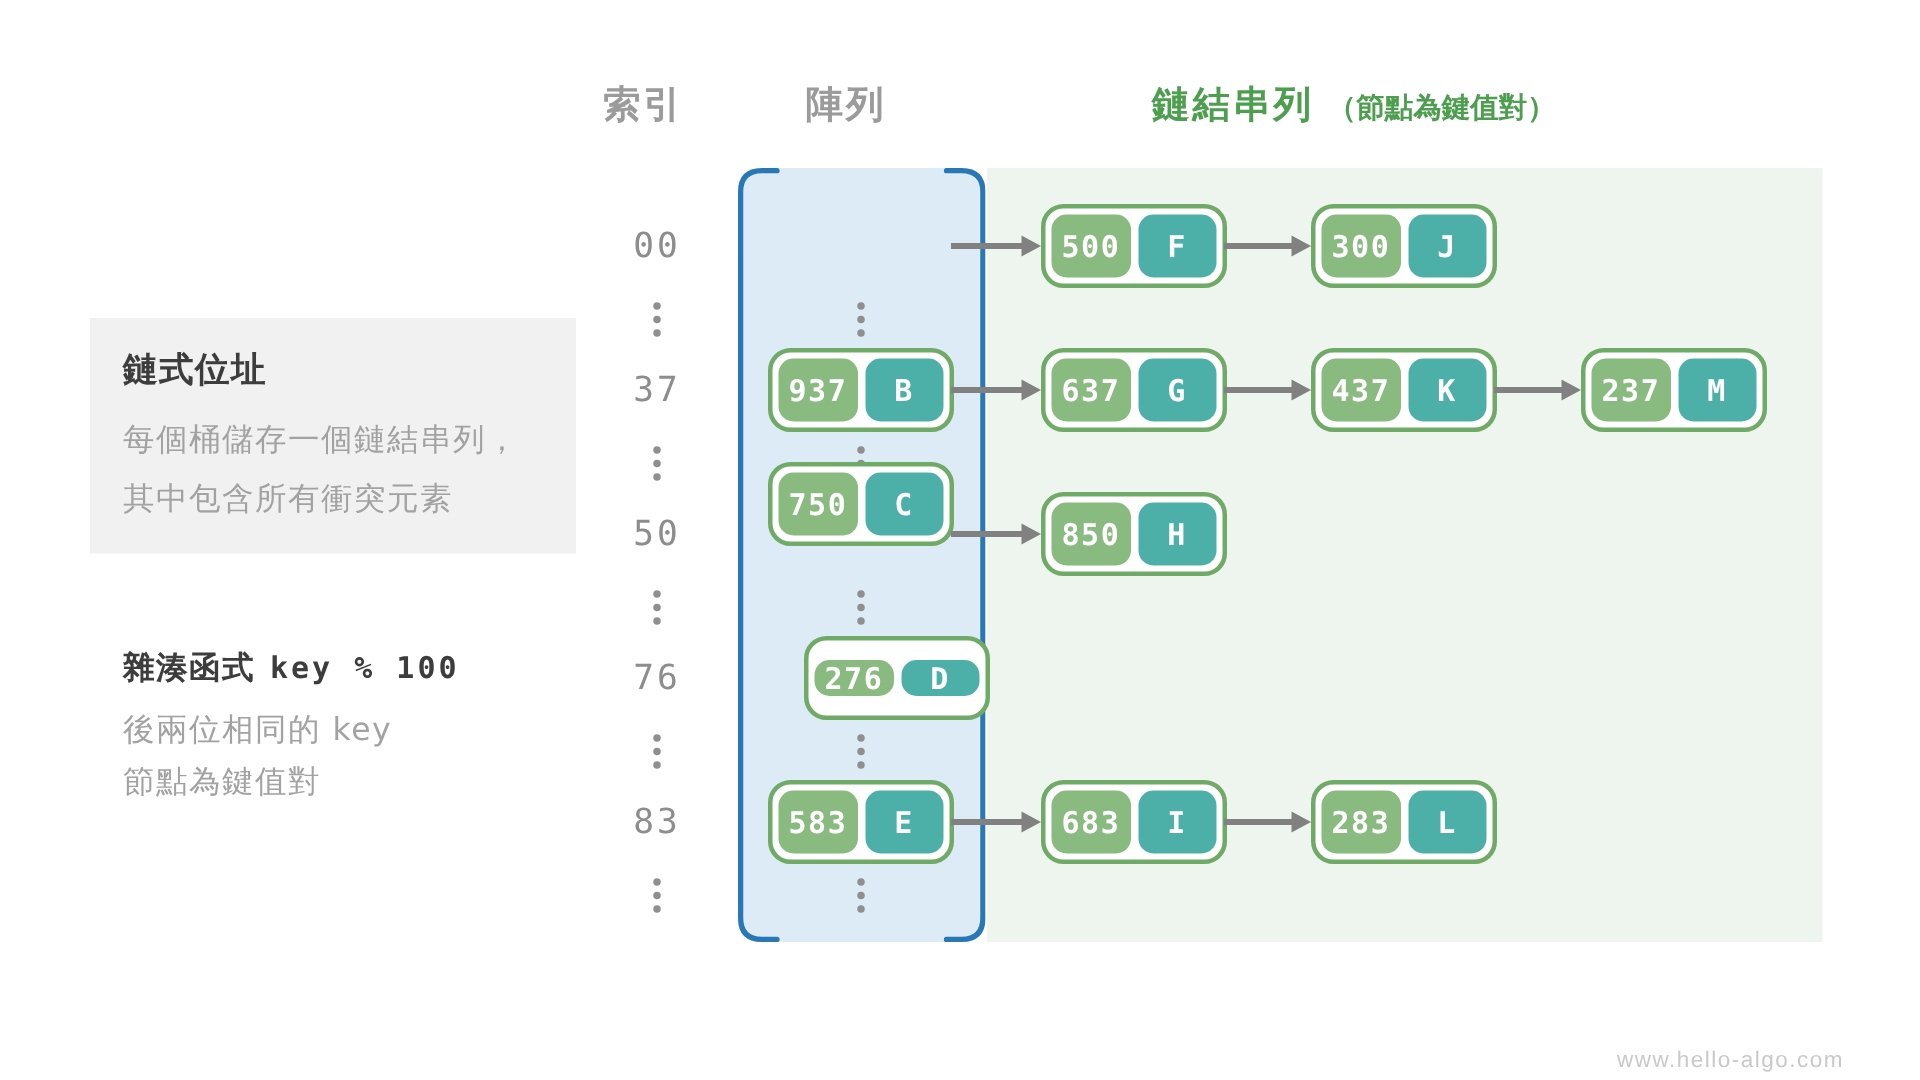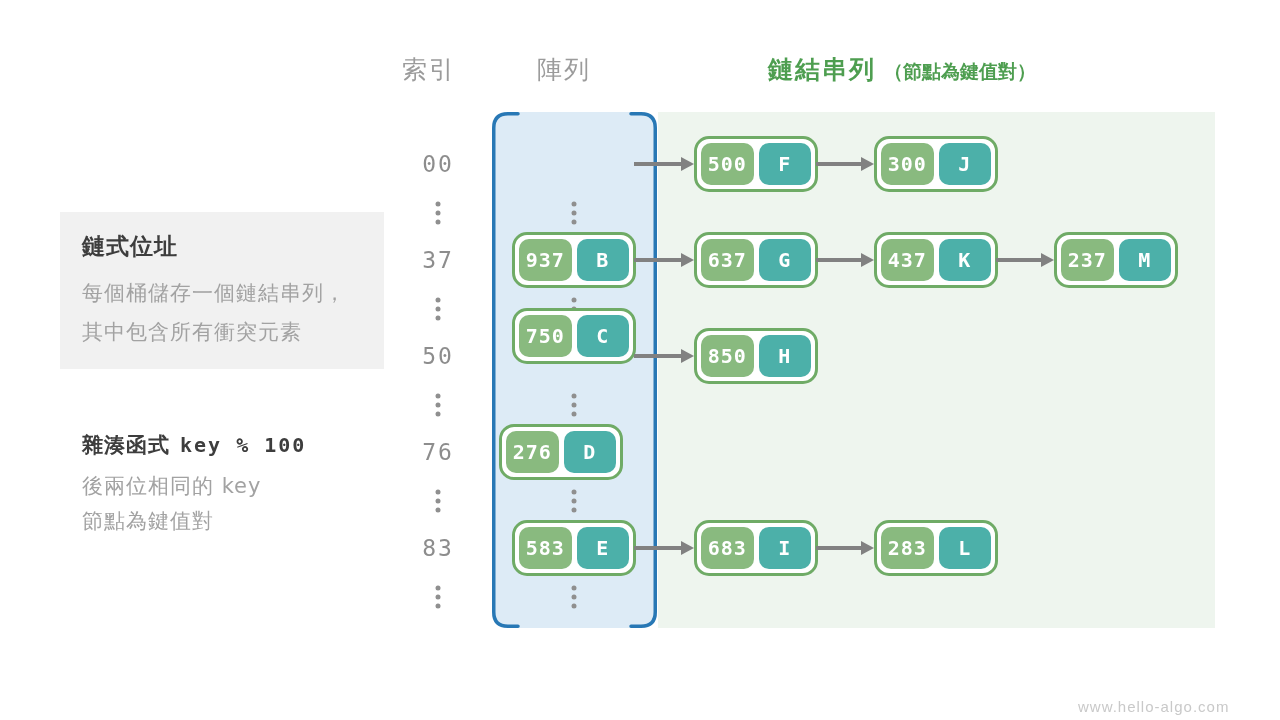--- a/index.html
+++ b/index.html
@@ -1,23 +1,23 @@
 <!DOCTYPE html>
 <html><head>
 <meta charset="utf-8">
 <style>
   html,body{margin:0;padding:0;background:#fff;}
   .canvas{position:relative;width:1280px;height:720px;background:#ffffff;overflow:hidden;
           font-family:"DejaVu Sans",sans-serif;}
 
   
-  .hdr{position:absolute;top:53px;font-weight:normal;font-size:25px;color:#9b9b9b;letter-spacing:2px;}
+  .hdr{position:absolute;top:53px;font-weight:bold;font-size:25px;color:#9b9b9b;letter-spacing:2px;}
   .hdr-idx{left:402px;}
   .hdr-arr{left:537px;}
-  .hdr-chain{position:absolute;top:53px;left:768px;color:#4e9e50;white-space:nowrap;font-family:Liberation Serif, serif;}
+  .hdr-chain{position:absolute;top:53px;left:768px;color:#4e9e50;white-space:nowrap;}
   .hdr-chain .main{font-weight:bold;font-size:25px;letter-spacing:2px;}
   .hdr-chain .sub{font-weight:600;font-size:19px;margin-left:4px;}
 
   
   .note-box{position:absolute;left:60px;top:212px;width:324px;height:157px;background:#f1f1f1;
             border-radius:0;box-sizing:border-box;padding:19px 22px;}
   .note-title{font-size:23px;font-weight:bold;color:#3d3d3d;margin-bottom:12px;letter-spacing:1px;}
   .note-line{font-size:21px;color:#a2a2a2;line-height:39px;letter-spacing:1px;}
   .hash-note{position:absolute;left:82px;top:431px;}
   .hash-title{font-size:21px;font-weight:bold;color:#3d3d3d;margin-bottom:10px;letter-spacing:1px;}
@@ -169,21 +169,21 @@
         <i></i>
         <i></i>
         <i></i>
       </div>
       <div class="dots" style="left: 574px; top: 405px;">
         <i></i>
         <i></i>
         <i></i>
       </div>
       <div class="idx-label" style="left: 406px; top: 452px;">76</div>
-      <div class="node" style="left: 499px; top: 424px;">
+      <div class="node" style="left: 536px; top: 424px; align-items: center;">
         <div class="cell cell-key">276</div>
         <div class="cell cell-val">D</div>
       </div>
       <div class="dots" style="left: 438px; top: 501px;">
         <i></i>
         <i></i>
         <i></i>
       </div>
       <div class="dots" style="left: 574px; top: 501px;">
         <i></i>

